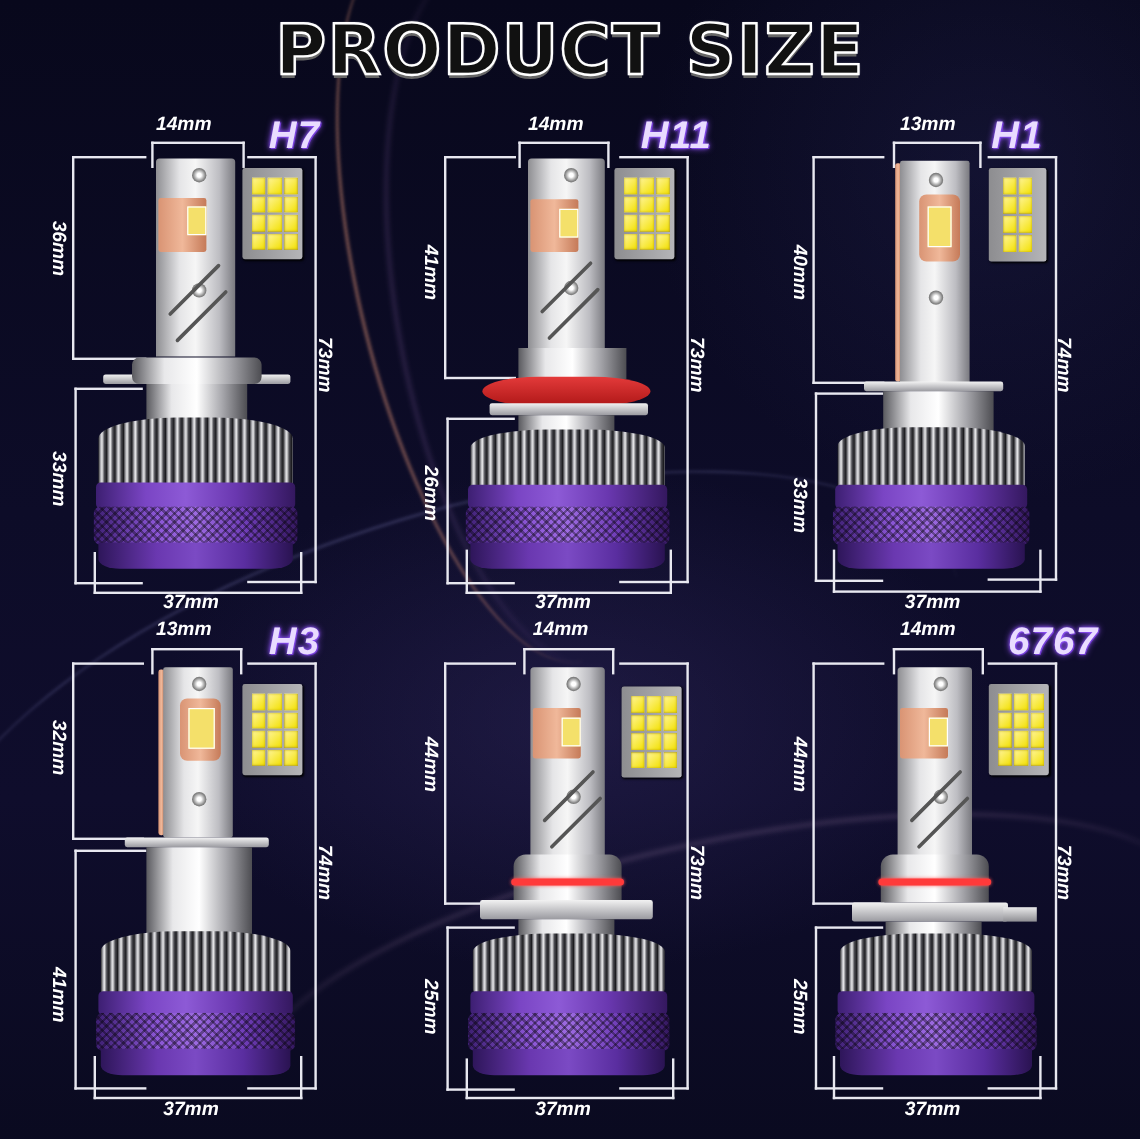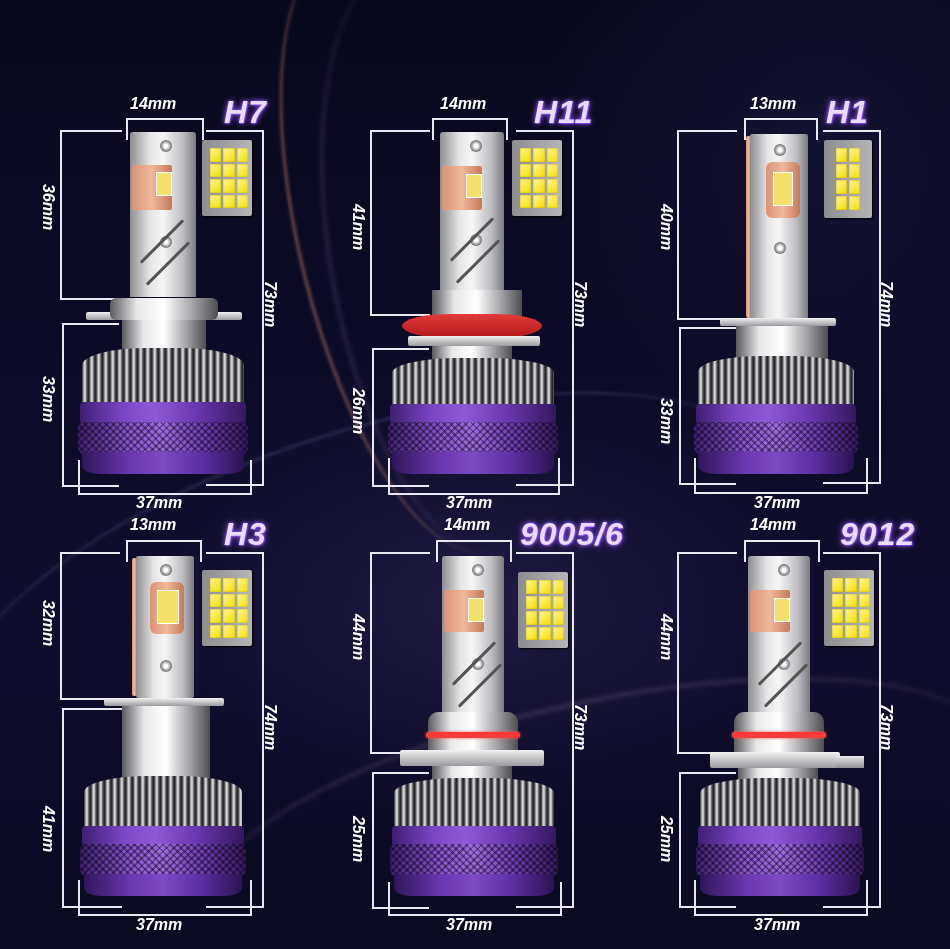--- a/index.html
+++ b/index.html
@@ -47,20 +47,21 @@
 </style>
 </head>
 <body>
 
 <div class="stage">
   <div class="streak s1"></div>
   <div class="streak s2"></div>
   <div class="streak s3"></div>
   <div class="streak s4"></div>
 
+  <div class="title">PRODUCT SIZE</div>
 
   <div class="cell" style="left:30px;top:90px;">
     <div class="model" style="left:194px;top:4px;">H7</div>
     <div class="dim" style="left:100px;top:5px;">14mm</div>
     <div class="line" style="left:96px;top:28px;width:74px;height:20px;border-top-width:2px;border-left-width:2px;border-right-width:2px;"></div>
 
     <div class="line" style="left:30px;top:40px;width:60px;height:166px;border-top-width:2px;border-left-width:2px;border-bottom-width:2px;"></div>
     <div class="dim vdim" style="left:-12px;top:108px;width:60px;text-align:center;">36mm</div>
 
     <div class="line" style="left:32px;top:233px;width:55px;height:160px;border-top-width:2px;border-left-width:2px;border-bottom-width:2px;"></div>
@@ -231,21 +232,20 @@
           <div class="led"></div>
           <div class="led"></div>
           <div class="led"></div>
           <div class="led"></div>
           <div class="led"></div>
         </div>
     </div>
   </div>
 
   <div class="cell" style="left:340px;top:510px;">
-    <div class="model" style="left:180px;top:6px;">9005/6</div>
     <div class="dim" style="left:104px;top:6px;">14mm</div>
     <div class="line" style="left:96px;top:30px;width:72px;height:20px;border-top-width:2px;border-left-width:2px;border-right-width:2px;"></div>
     <div class="line" style="left:30px;top:42px;width:58px;height:198px;border-top-width:2px;border-left-width:2px;border-bottom-width:2px;"></div>
     <div class="dim vdim" style="left:-12px;top:118px;width:60px;text-align:center;">44mm</div>
     <div class="line" style="left:32px;top:262px;width:55px;height:133px;border-top-width:2px;border-left-width:2px;border-bottom-width:2px;"></div>
     <div class="dim vdim" style="left:-12px;top:320px;width:60px;text-align:center;">25mm</div>
     <div class="line" style="left:176px;top:42px;width:56px;height:352px;border-top-width:2px;border-right-width:2px;border-bottom-width:2px;"></div>
     <div class="dim vdim" style="left:210px;top:208px;width:60px;text-align:center;">73mm</div>
     <div class="line" style="left:48px;top:372px;width:170px;height:32px;border-left-width:2px;border-right-width:2px;border-bottom-width:2px;"></div>
     <div class="dim" style="left:106px;top:406px;">37mm</div>
@@ -278,21 +278,21 @@
           <div class="led"></div>
           <div class="led"></div>
           <div class="led"></div>
           <div class="led"></div>
           <div class="led"></div>
         </div>
     </div>
   </div>
 
   <div class="cell" style="left:650px;top:510px;">
-    <div class="model" style="left:190px;top:6px;">9012</div>
+    <div class="model" style="left:190px;top:6px;">6767</div>
     <div class="dim" style="left:100px;top:6px;">14mm</div>
     <div class="line" style="left:94px;top:30px;width:72px;height:20px;border-top-width:2px;border-left-width:2px;border-right-width:2px;"></div>
     <div class="line" style="left:27px;top:42px;width:58px;height:198px;border-top-width:2px;border-left-width:2px;border-bottom-width:2px;"></div>
     <div class="dim vdim" style="left:-14px;top:118px;width:60px;text-align:center;">44mm</div>
     <div class="line" style="left:29px;top:262px;width:55px;height:132px;border-top-width:2px;border-left-width:2px;border-bottom-width:2px;"></div>
     <div class="dim vdim" style="left:-14px;top:320px;width:60px;text-align:center;">25mm</div>
     <div class="line" style="left:173px;top:42px;width:56px;height:352px;border-top-width:2px;border-right-width:2px;border-bottom-width:2px;"></div>
     <div class="dim vdim" style="left:206px;top:208px;width:60px;text-align:center;">73mm</div>
     <div class="line" style="left:44px;top:370px;width:170px;height:34px;border-left-width:2px;border-right-width:2px;border-bottom-width:2px;"></div>
     <div class="dim" style="left:104px;top:406px;">37mm</div>

